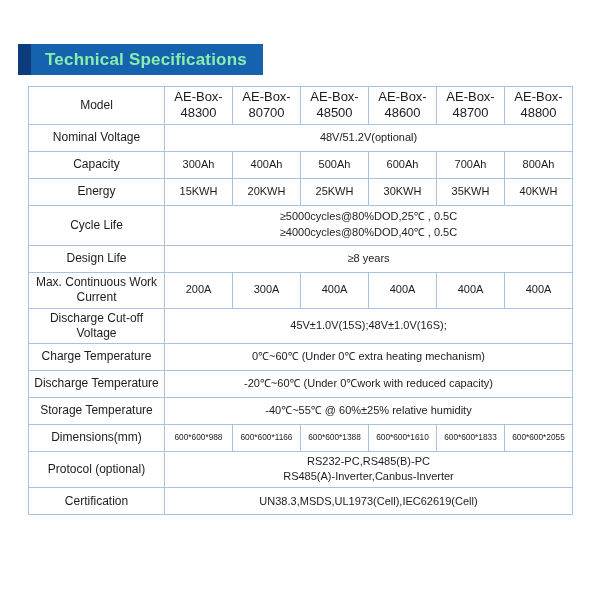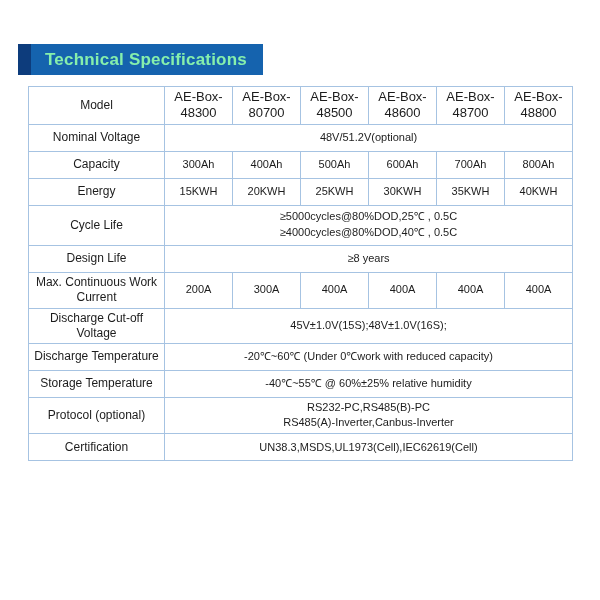--- a/index.html
+++ b/index.html
@@ -102,31 +102,44 @@
         <td>400A</td>
         <td>400A</td>
         <td>400A</td>
       </tr>
 
       <tr>
         <td class="label">Discharge Cut-off Voltage</td>
         <td colspan="6">45V±1.0V(15S);48V±1.0V(16S);</td>
       </tr>
 
+      <tr>
+        <td class="label">Charge Temperature</td>
+        <td colspan="6">0℃~60℃ (Under 0℃ extra heating mechanism)</td>
+      </tr>
 
       <tr>
         <td class="label">Discharge Temperature</td>
         <td colspan="6">-20℃~60℃ (Under 0℃work with reduced capacity)</td>
       </tr>
 
       <tr>
         <td class="label">Storage Temperature</td>
         <td colspan="6">-40℃~55℃ @ 60%±25% relative humidity</td>
       </tr>
 
+      <tr>
+        <td class="label">Dimensions(mm)</td>
+        <td class="xsmall">600*600*988</td>
+        <td class="xsmall">600*600*1166</td>
+        <td class="xsmall">600*600*1388</td>
+        <td class="xsmall">600*600*1610</td>
+        <td class="xsmall">600*600*1833</td>
+        <td class="xsmall">600*600*2055</td>
+      </tr>
 
 
       <tr class="mid">
         <td class="label">Protocol (optional)</td>
         <td colspan="6" class="two-line">
           <div>RS232-PC,RS485(B)-PC</div>
           <div>RS485(A)-Inverter,Canbus-Inverter</div>
         </td>
       </tr>
 

